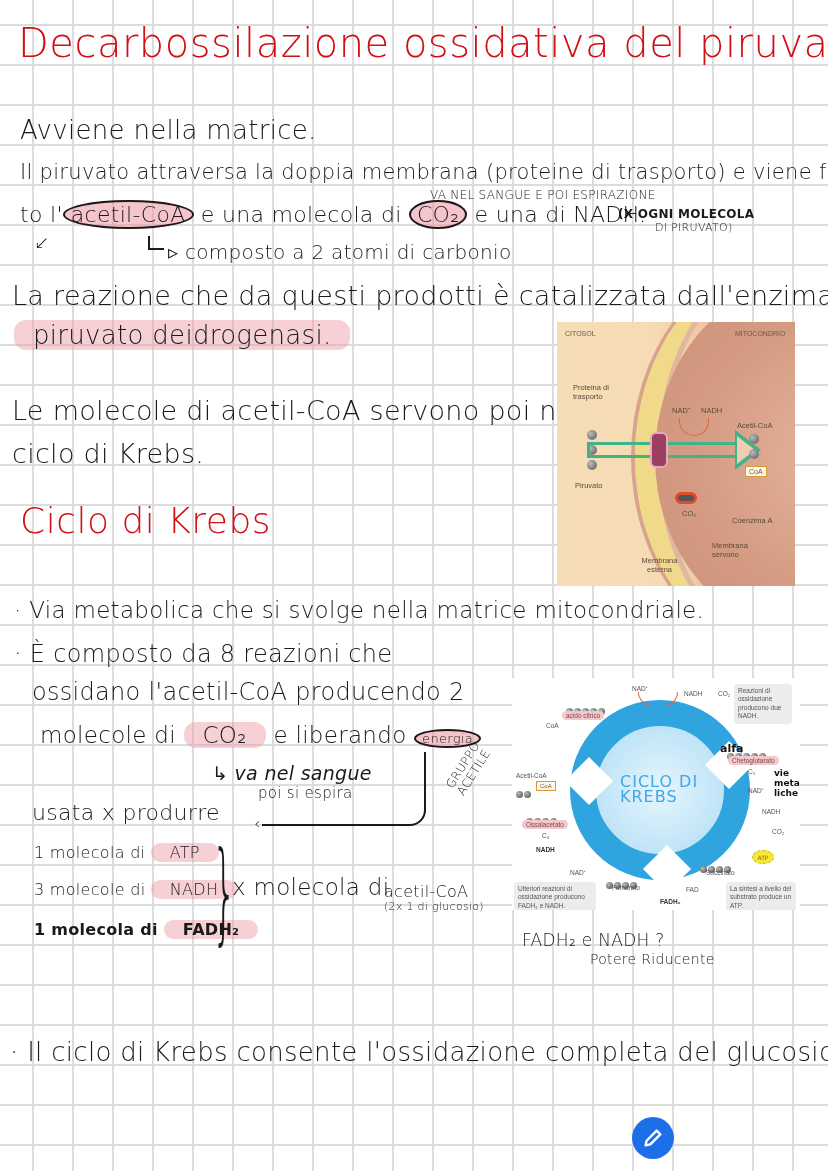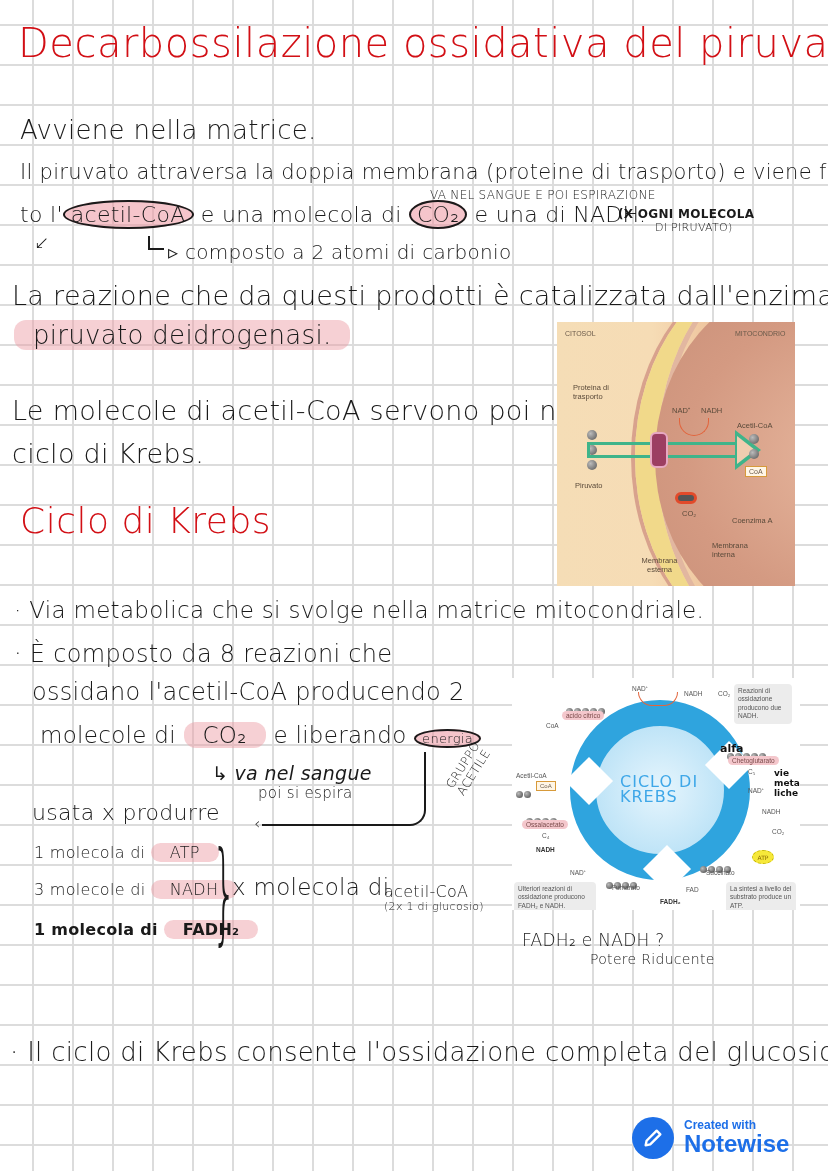--- a/index.html
+++ b/index.html
@@ -105,21 +105,21 @@
   <div class="fig-lbl" style="left:144px; top:85px;">NADH</div>
   <div class="orange-arc" style="left:122px; top:96px; width:30px; height:18px;"></div>
   <div class="fig-lbl" style="left:180px; top:100px;">Acetil-CoA</div>
   <div class="atom" style="left:192px; top:112px;"></div>
   <div class="atom" style="left:192px; top:127px;"></div>
   <div class="coa-box" style="left:188px; top:144px;">CoA</div>
   <div style="position:absolute; left:118px; top:170px; width:22px; height:12px; border-radius:6px; background:#555; border:3px solid #e24a2a;"></div>
   <div class="fig-lbl" style="left:125px; top:188px;">CO₂</div>
   <div class="fig-lbl" style="left:175px; top:195px;">Coenzima A</div>
   <div class="fig-lbl" style="left:40px; top:235px; width:45px; text-align:center;margin-left:40px;">Membrana esterna</div>
-  <div class="fig-lbl" style="left:155px; top:220px; width:40px;">Membrana interna</div>
+  <div class="fig-lbl" style="left:155px; top:220px; width:40px;">Membrana servono</div>
 </div>
 
 <div class="hand title-red" style="left:20px; top:500px; font-size:36px;">Ciclo di Krebs</div>
 
 <div class="hand txt-lg" style="left:14px; top:597px; font-size:23px;">· <span>Via metabolica che si svolge nella matrice mitocondriale.</span></div>
 <div class="hand txt-lg" style="left:14px; top:640px; font-size:24px;">· <span>È composto da 8 reazioni che</span></div>
 <div class="hand txt-lg" style="left:32px; top:678px; font-size:24px;">ossidano l'acetil-CoA producendo 2</div>
 <div class="hand txt-lg" style="left:40px; top:722px; font-size:23px;">
   <span>molecole di </span><span class="hl">CO₂</span><span> e liberando </span><span class="circ" style="font-size:13px;text-align:center;">energia</span>
 </div>
@@ -193,17 +193,13 @@
 <div class="hand" style="left:590px; top:951px; font-size:14px;">Potere Riducente</div>
 
 <div class="hand txt-lg" style="left:10px; top:1037px; font-size:26px;">· <span>Il ciclo di Krebs consente l'ossidazione completa del glucosio</span></div>
 
 <div class="badge">
   <div class="badge-circle">
     <svg width="22" height="22" viewBox="0 0 24 24" fill="none" stroke="#ffffff" stroke-width="2.6" stroke-linejoin="round">
       <path d="M4 20 L5 15 L16 4 L20 8 L9 19 Z"></path>
     </svg>
   </div>
-  <div>
-    <div class="badge-text-small">Created with</div>
-    <div class="badge-text-big">Notewise</div>
-  </div>
 </div>
 
 </body></html>

